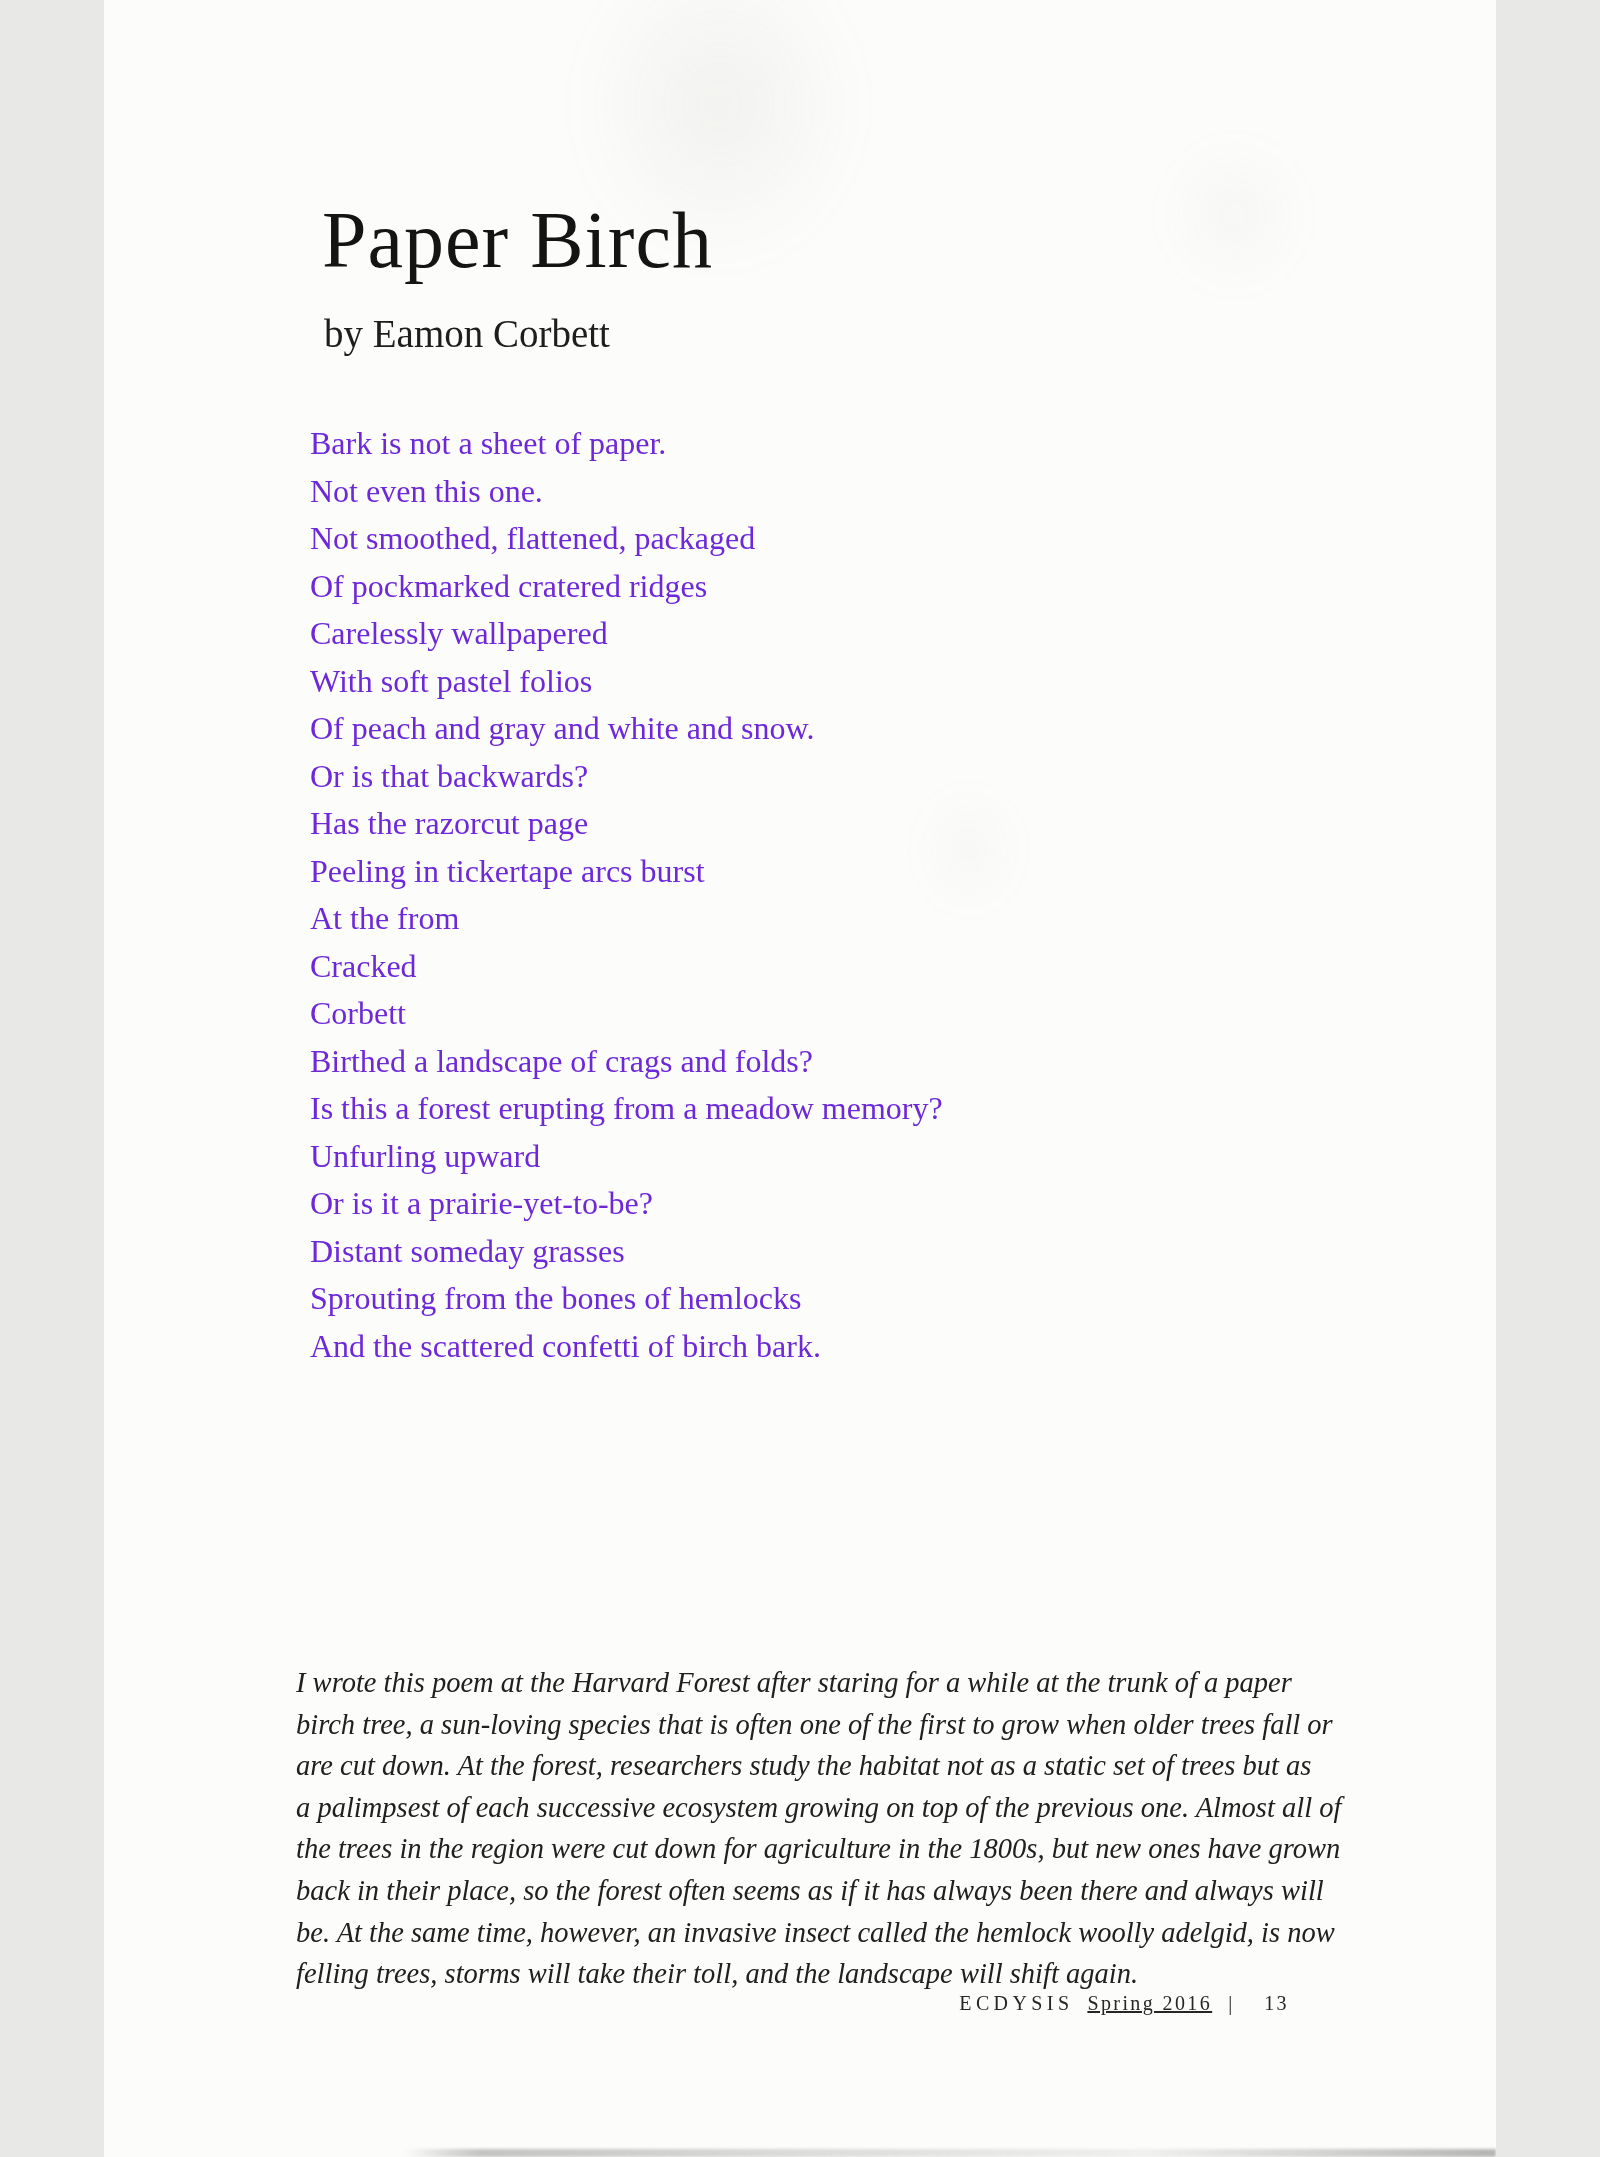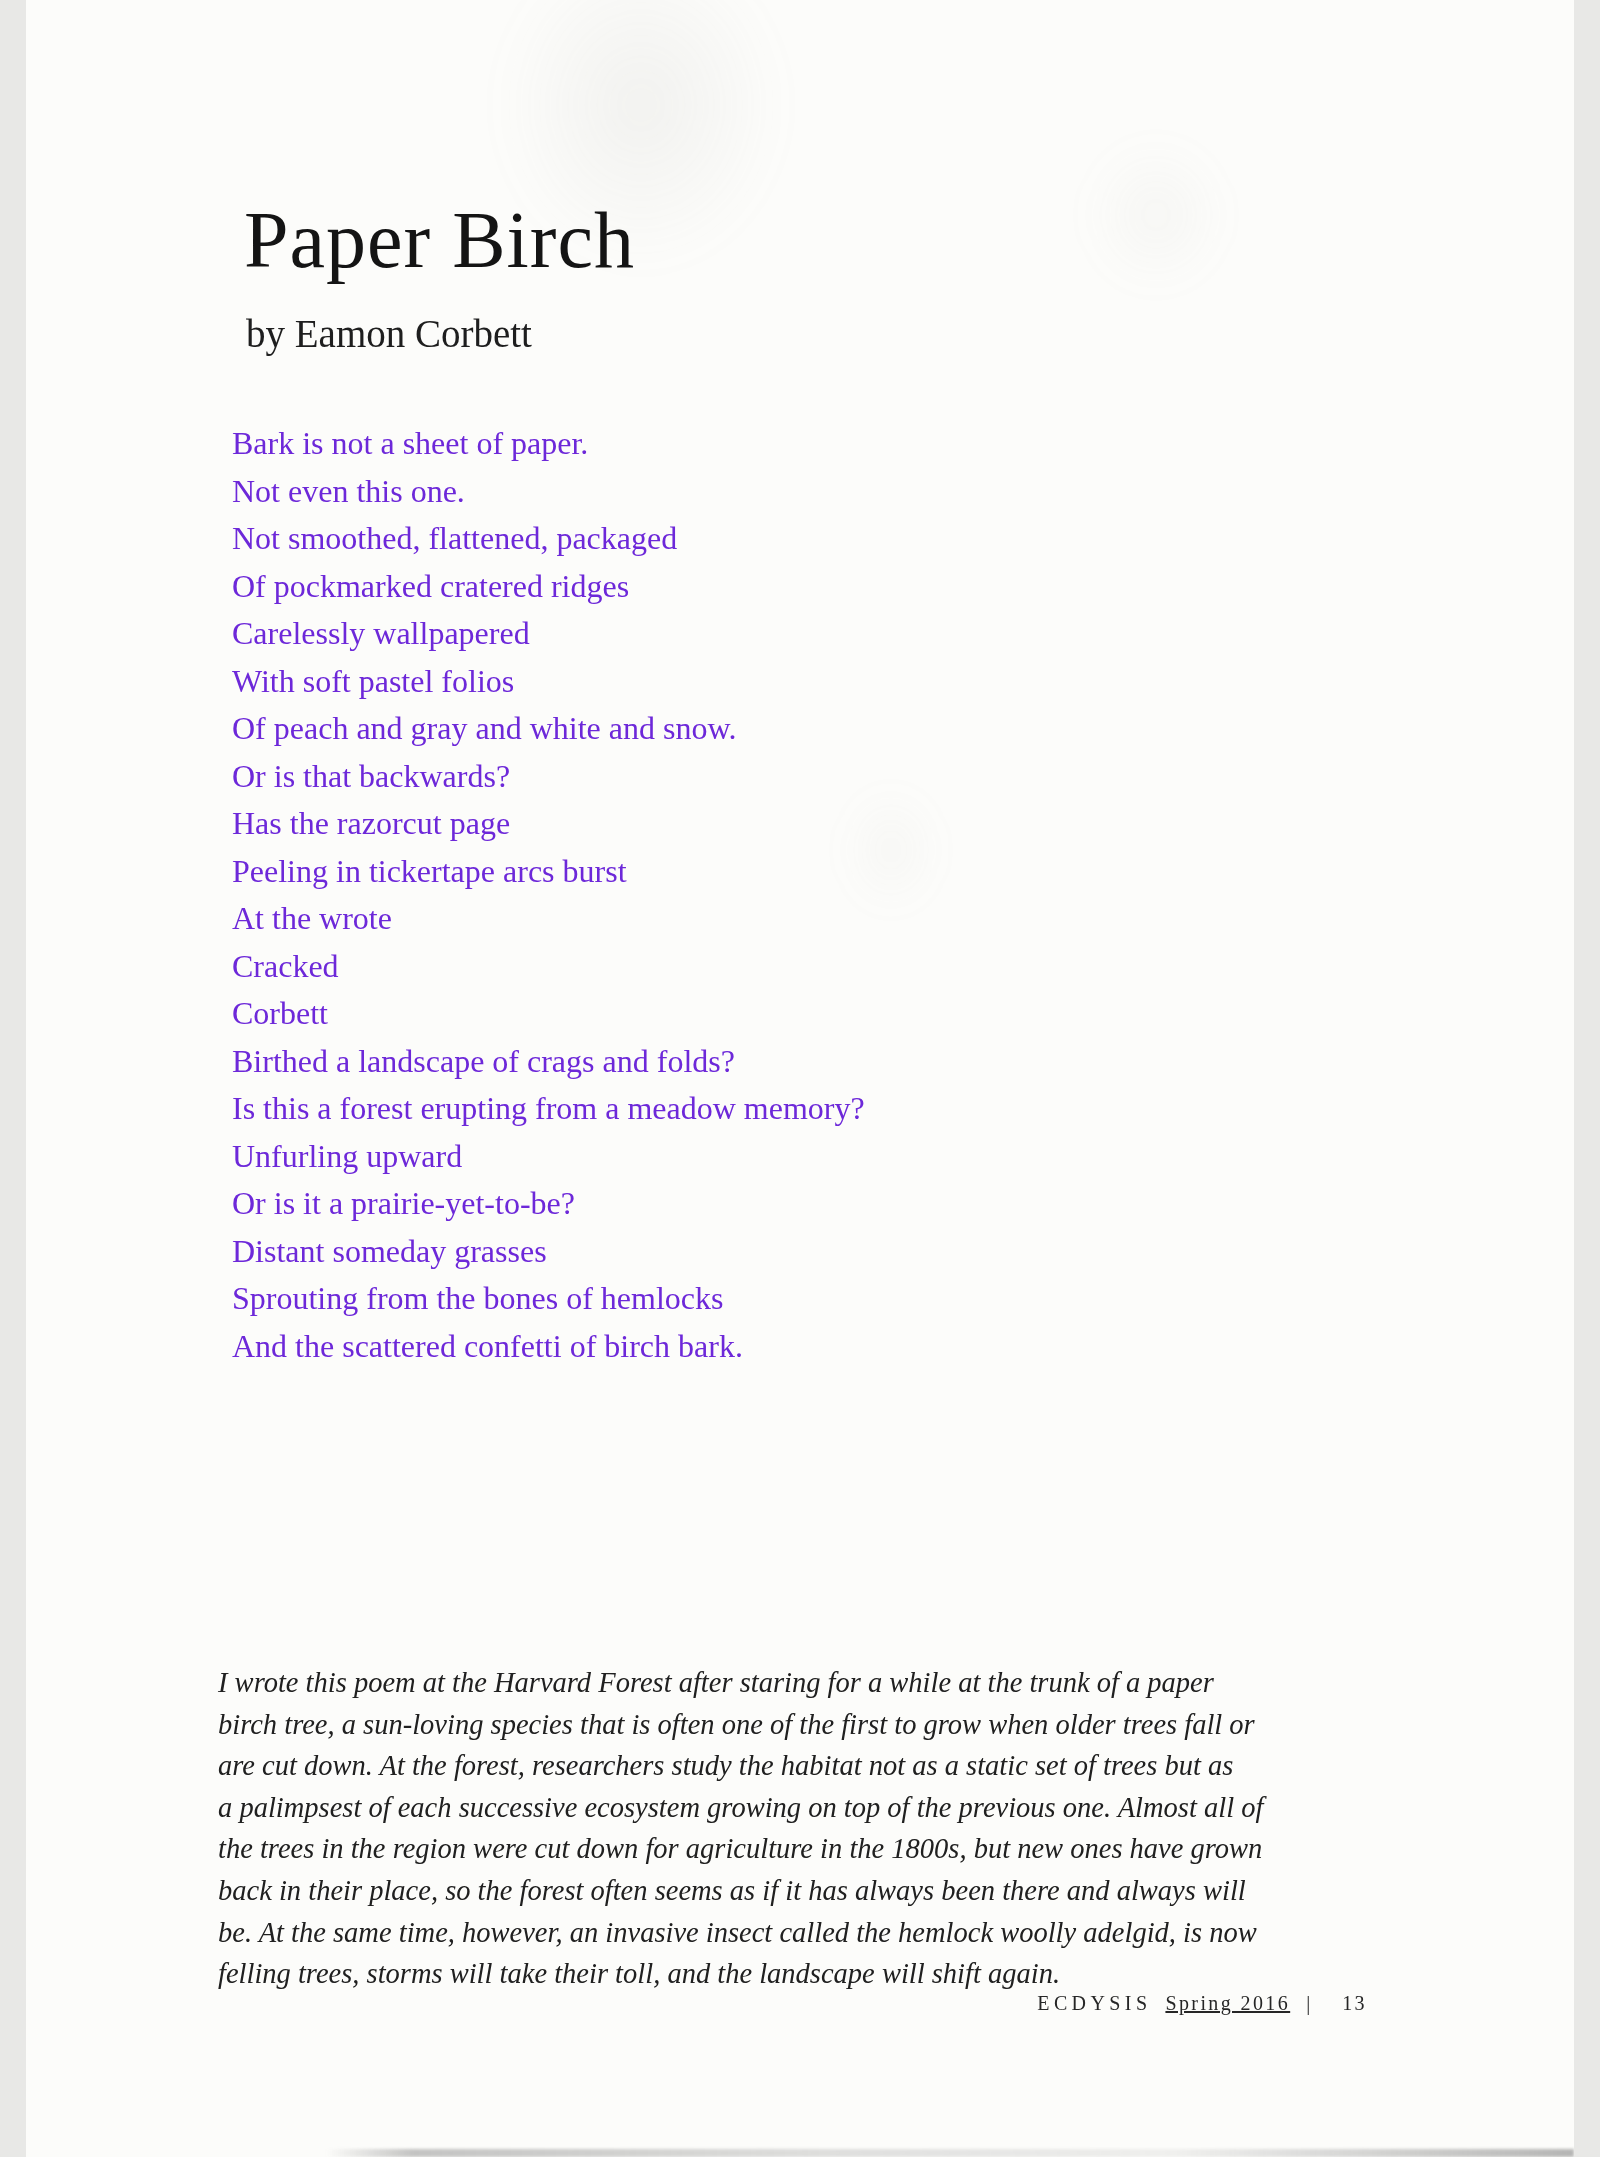--- a/index.html
+++ b/index.html
@@ -2,21 +2,21 @@
 <html><head>
 <meta charset="utf-8">
 <style>
   html, body {
     margin: 0;
     padding: 0;
     background: #e8e8e6;
   }
   .page {
     position: relative;
-    width: 1548px;
+    width: 1392px;
     height: 2157px;
     margin: 0 auto;
     background: #fcfcfa;
     overflow: hidden;
     font-family: "Liberation Serif", "DejaVu Serif", serif;
     color: #1b1b1b;
   }
   
   .smudge {
     position: absolute;
@@ -114,21 +114,21 @@
       <div class="poem-line">Bark is not a sheet of paper.</div>
       <div class="poem-line">Not even this one.</div>
       <div class="poem-line">Not smoothed, flattened, packaged</div>
       <div class="poem-line">Of pockmarked cratered ridges</div>
       <div class="poem-line">Carelessly wallpapered</div>
       <div class="poem-line">With soft pastel folios</div>
       <div class="poem-line">Of peach and gray and white and snow.</div>
       <div class="poem-line">Or is that backwards?</div>
       <div class="poem-line">Has the razorcut page</div>
       <div class="poem-line">Peeling in tickertape arcs burst</div>
-      <div class="poem-line">At the wrote</div>
+      <div class="poem-line">At the from</div>
       <div class="poem-line">Cracked</div>
       <div class="poem-line">Corbett</div>
       <div class="poem-line">Birthed a landscape of crags and folds?</div>
       <div class="poem-line">Is this a forest erupting from a meadow memory?</div>
       <div class="poem-line">Unfurling upward</div>
       <div class="poem-line">Or is it a prairie-yet-to-be?</div>
       <div class="poem-line">Distant someday grasses</div>
       <div class="poem-line">Sprouting from the bones of hemlocks</div>
       <div class="poem-line">And the scattered confetti of birch bark.</div>
     </div>

